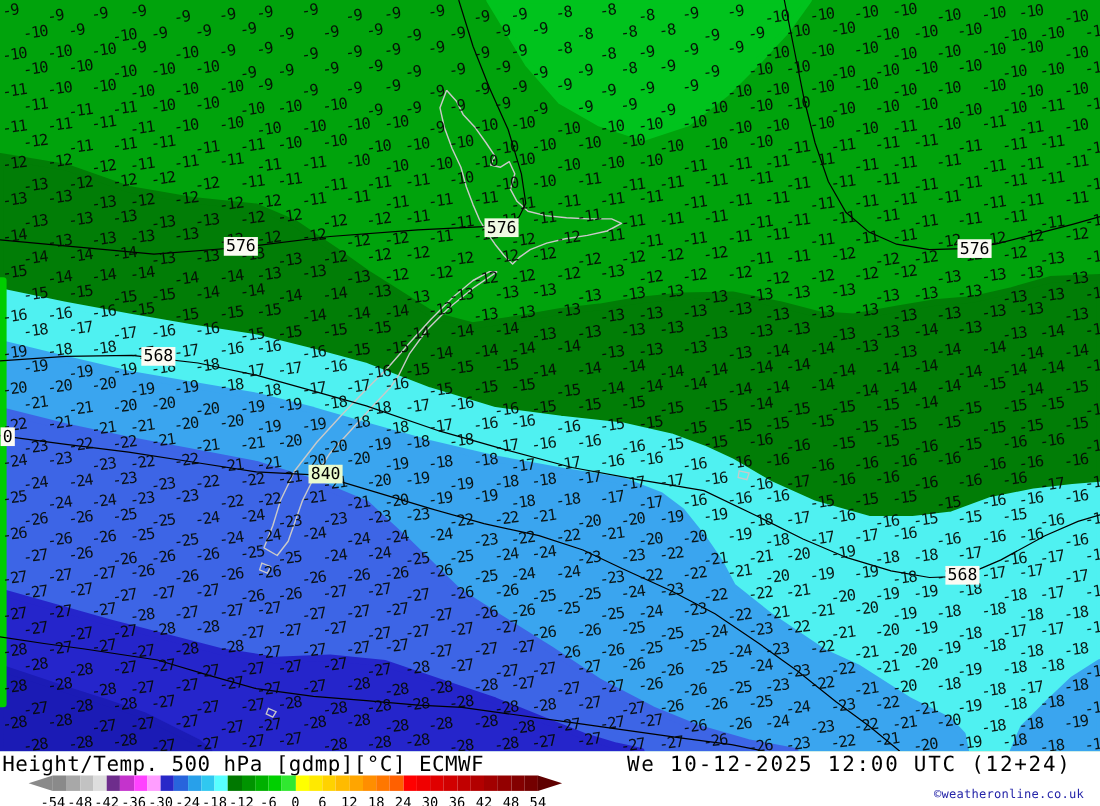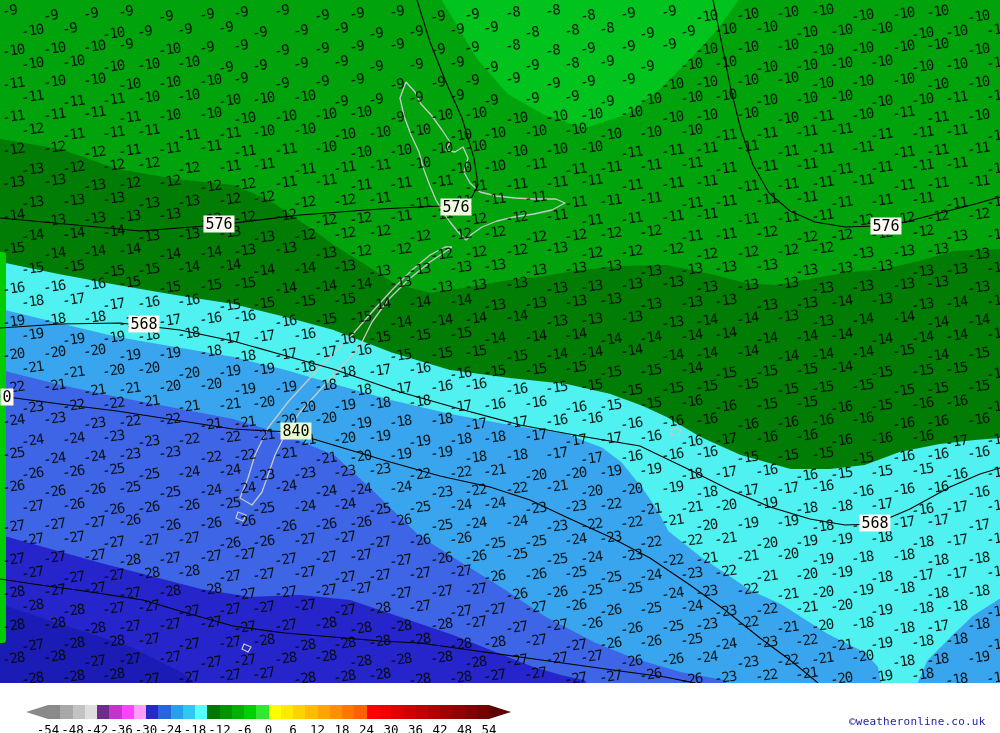--- a/index.html
+++ b/index.html
@@ -1096,20 +1096,22 @@
         <div class="clabel" style="left: 219px; top: 224px; background: rgb(251, 251, 243);">576</div>
         <div class="clabel" style="left: 456px; top: 207px; background: rgb(239, 250, 226);">576</div>
         <div class="clabel" style="left: 886px; top: 226px; background: rgb(251, 251, 243);">576</div>
         <div class="clabel" style="left: 144px; top: 324px; background: rgb(251, 251, 243);">568</div>
         <div class="clabel" style="left: 875px; top: 523px; background: rgb(251, 251, 243);">568</div>
         <div class="clabel" style="left: 296px; top: 431px; background: rgb(233, 251, 206);">840</div>
         <div class="clabel" style="left: 7px; top: 397px; background: rgb(251, 251, 243);">0</div>
       </div>
   </div>
   <div class="bar">
+    <div class="title">Height/Temp. 500 hPa [gdmp][°C] ECMWF</div>
+    <div class="datetime">We 10-12-2025 12:00 UTC (12+24)</div>
     <div class="arrL"></div>
     <div class="cbar" id="cbar">
         <div style="background: rgb(138, 138, 138);"></div>
         <div style="background: rgb(168, 168, 168);"></div>
         <div style="background: rgb(194, 194, 194);"></div>
         <div style="background: rgb(222, 222, 222);"></div>
         <div style="background: rgb(110, 45, 140);"></div>
         <div style="background: rgb(196, 51, 204);"></div>
         <div style="background: rgb(255, 66, 255);"></div>
         <div style="background: rgb(255, 158, 255);"></div>

